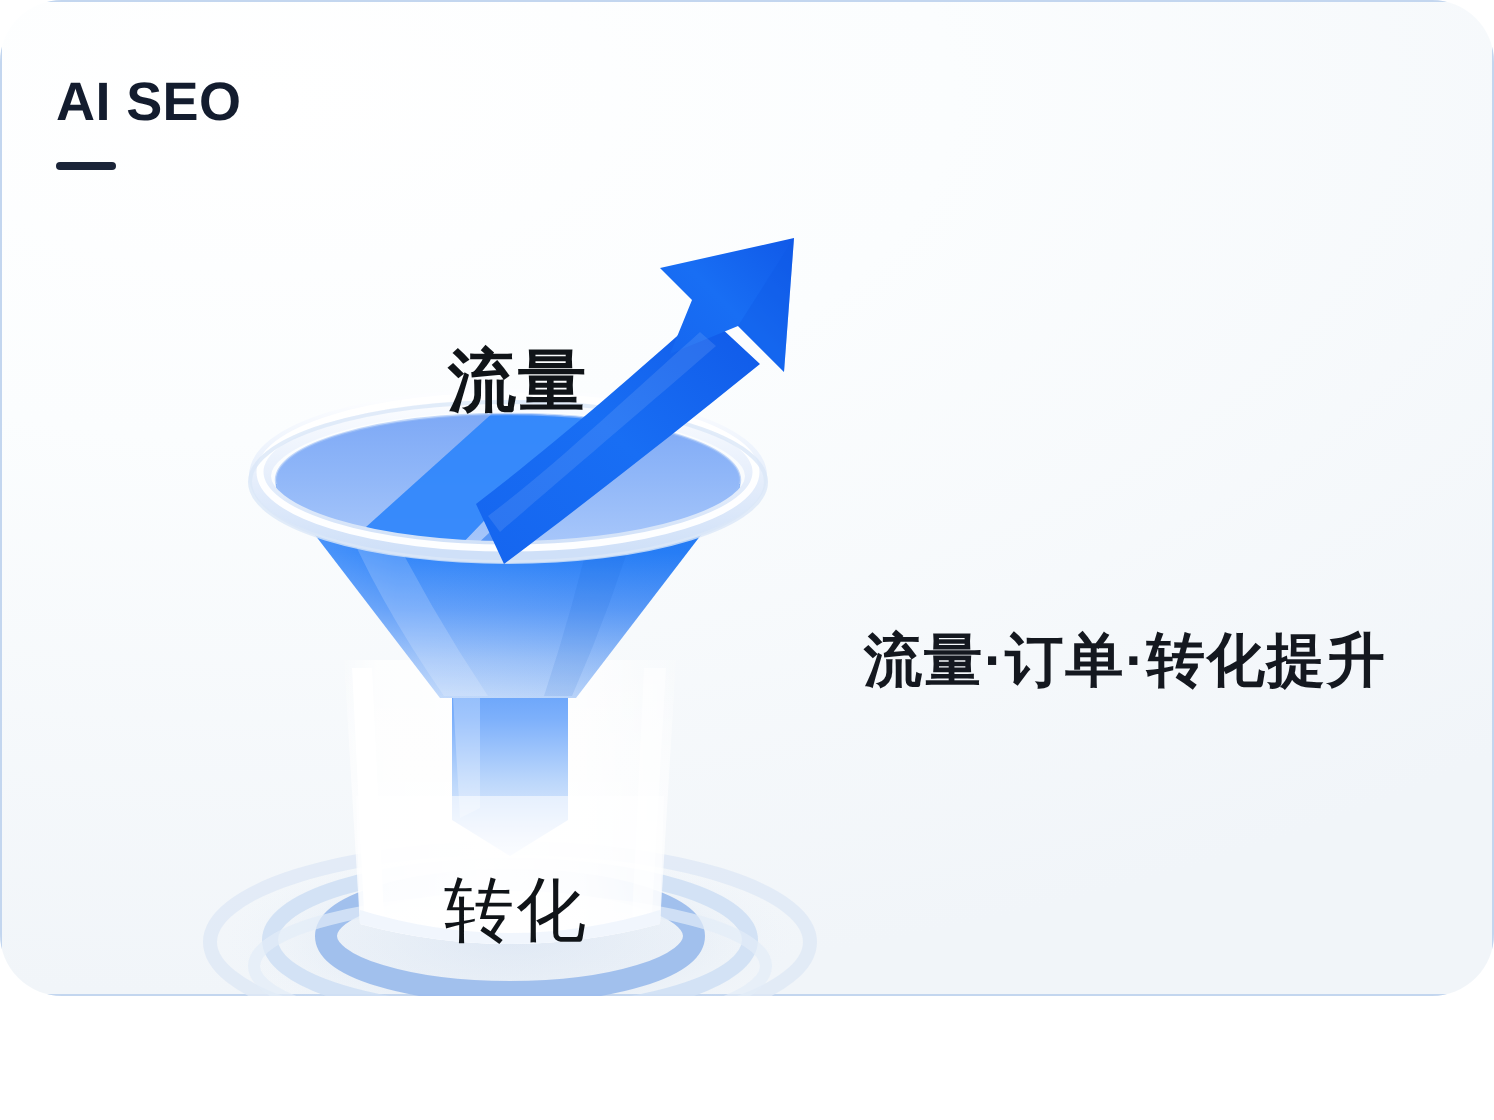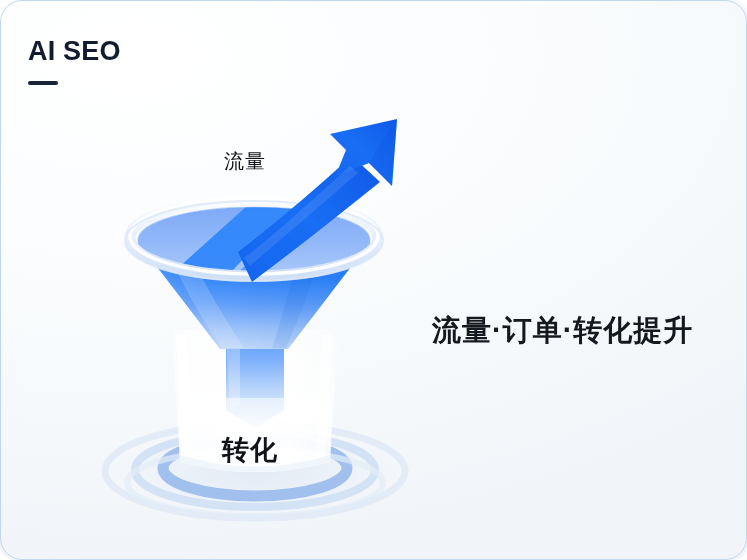--- a/index.html
+++ b/index.html
@@ -6,25 +6,25 @@
     margin: 0;
     padding: 0;
     background: #ffffff;
   }
   body {
     font-family: "Liberation Sans", "DejaVu Sans", sans-serif;
   }
   #canvas {
     position: relative;
     width: 747px;
-    height: 560px;
+    height: 498px;
     overflow: hidden;
     background:
       radial-gradient(120% 90% at 18% 10%, #ffffff 0%, #fbfdfe 38%, #f1f5f9 100%);
-    border-radius: 14px;
+    border-radius: 31px;
     box-sizing: border-box;
   }
   
   #frame-border {
     position: absolute;
     inset: 0;
     border: 1.5px solid #c3d6ef;
     border-radius: 22px;
     pointer-events: none;
     box-sizing: border-box;
@@ -62,33 +62,33 @@
     color: #14181f;
     letter-spacing: 1px;
     white-space: nowrap;
     margin-top: 36px;
   }
 
   
   #label-traffic {
     position: absolute;
     left: 224px;
-    top: 148px;
-    font-size: 20px;
-    font-weight: normal;
+    top: 168px;
+    font-size: 34px;
+    font-weight: bold;
     color: #101418;
     letter-spacing: 1px;
     z-index: 40;
   }
   #label-conversion {
     position: absolute;
     left: 222px;
     top: 432px;
-    font-size: 27px;
-    font-weight: bold;
+    font-size: 35px;
+    font-weight: normal;
     color: #101418;
     letter-spacing: 1px;
     z-index: 40;
   }
 
   #graphic {
     position: absolute;
     left: 0;
     top: 0;
     width: 747px;

